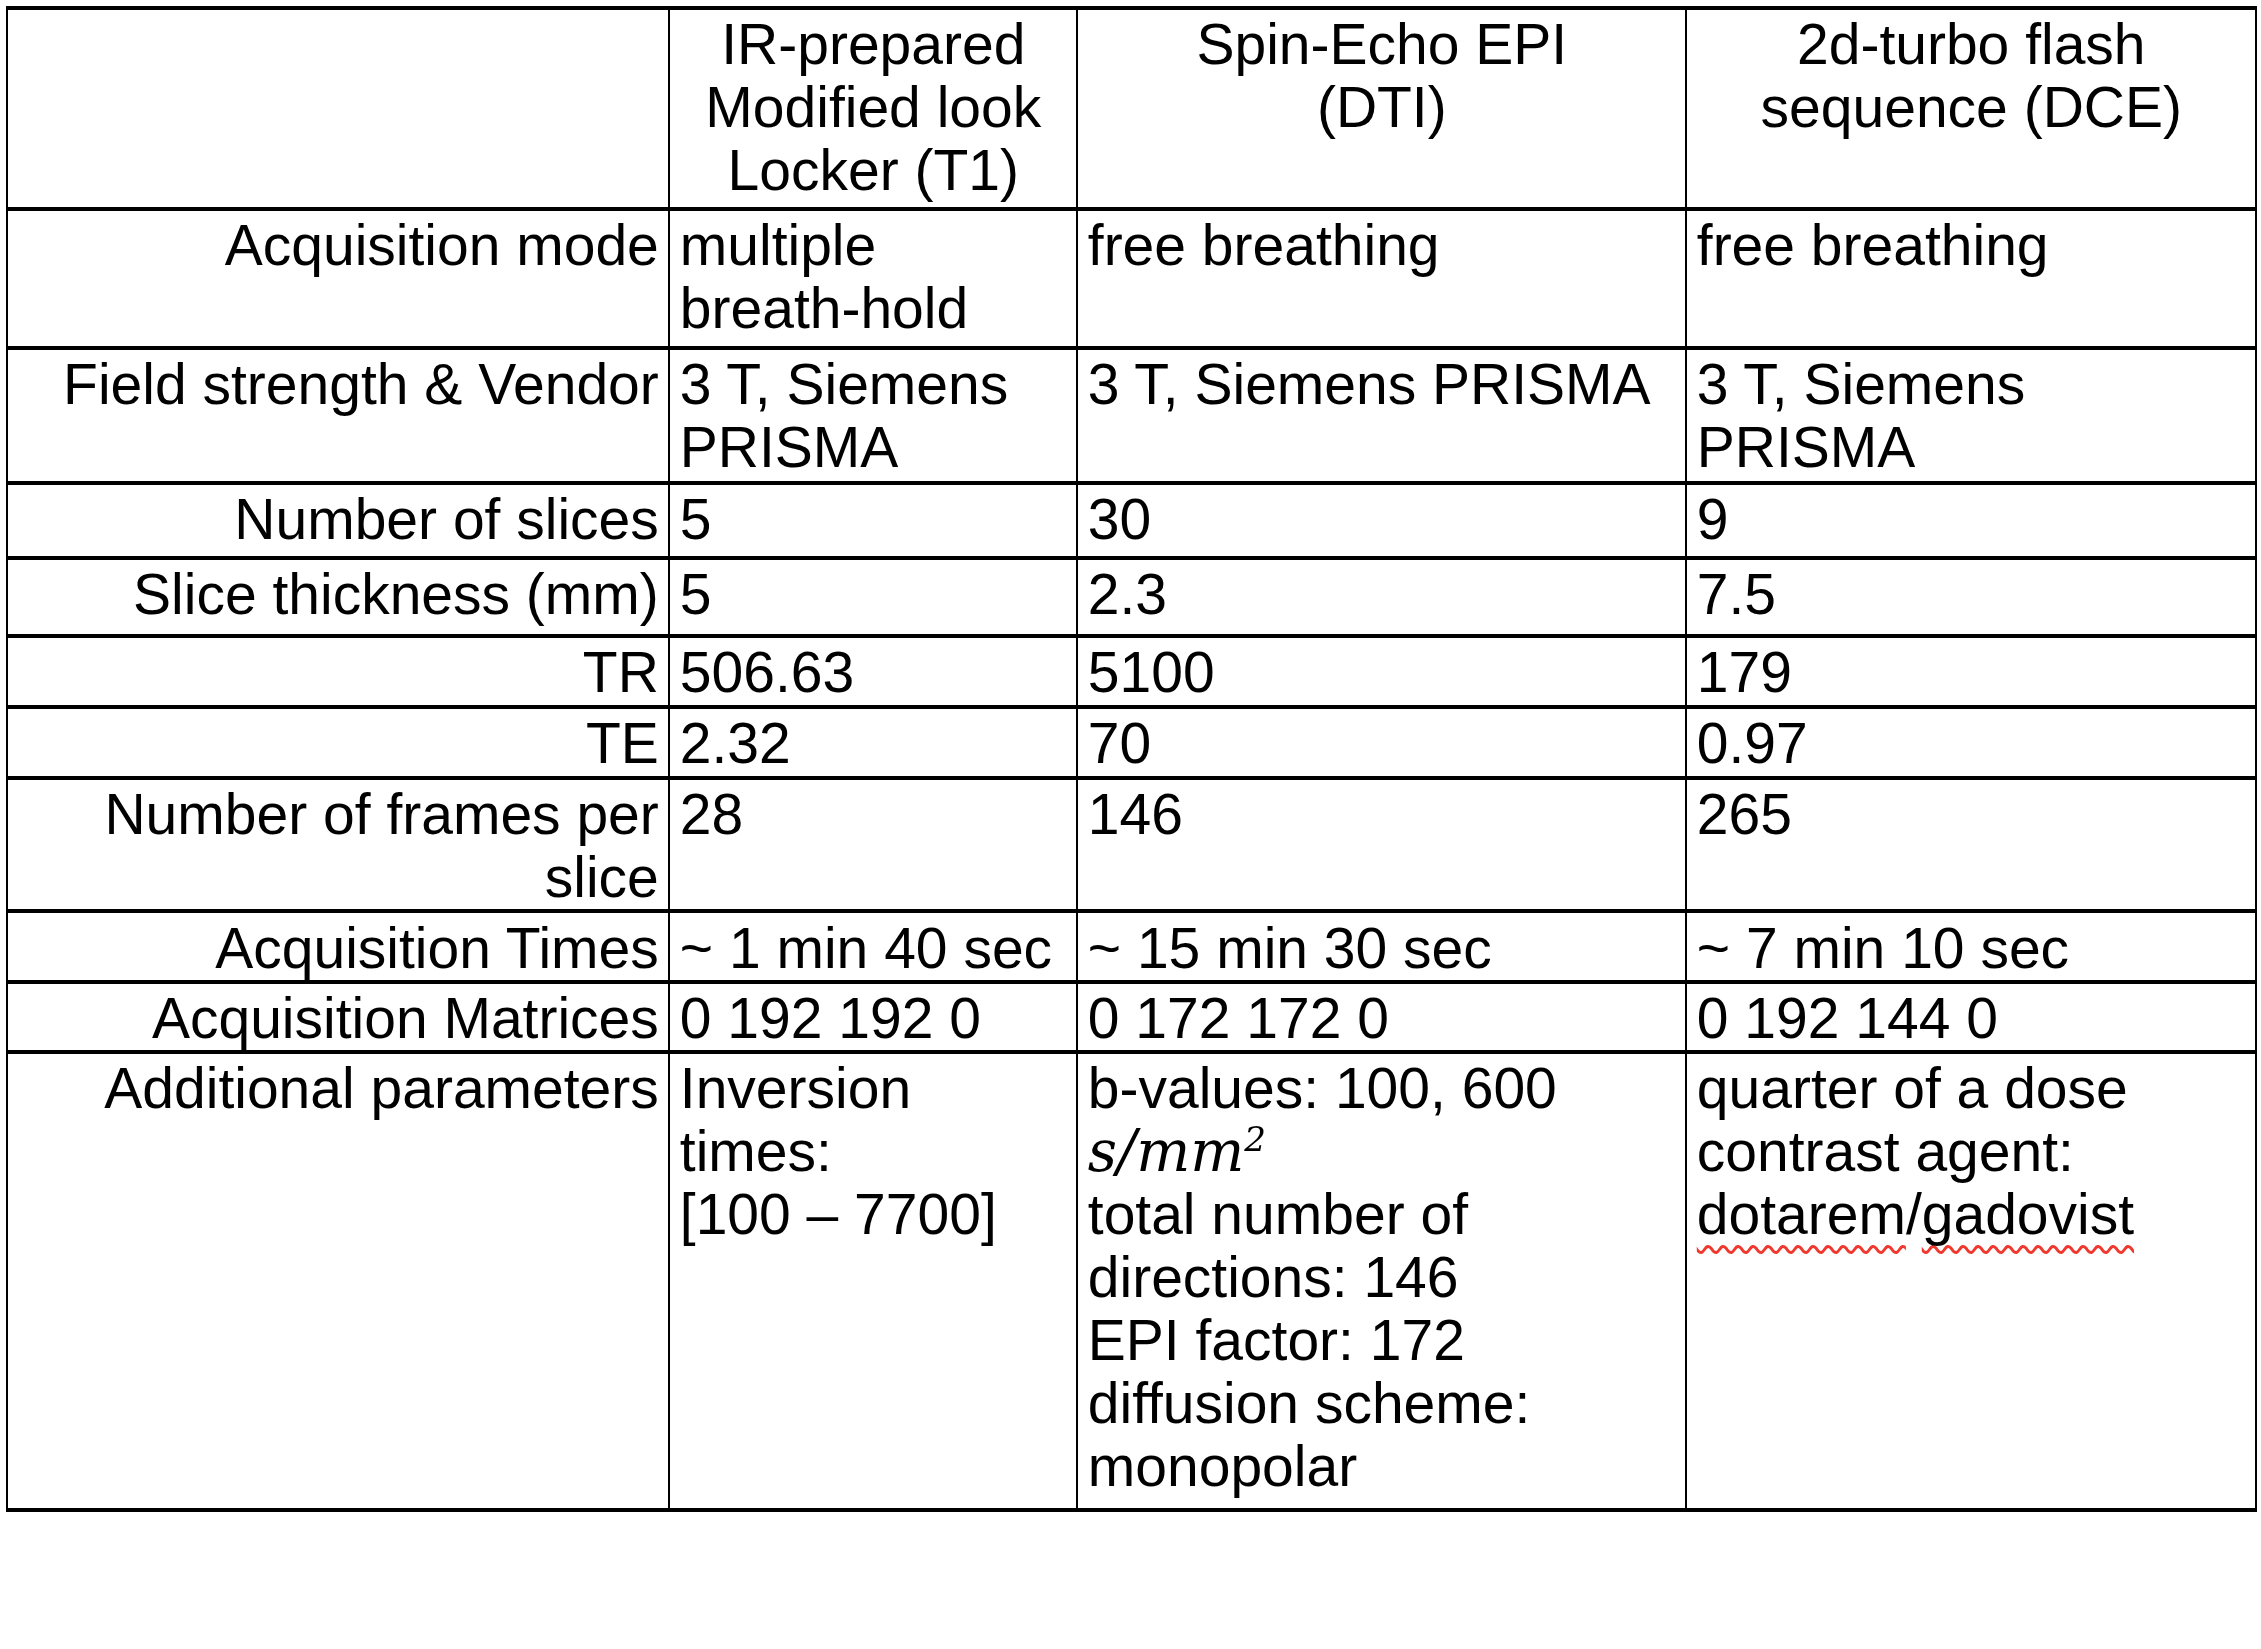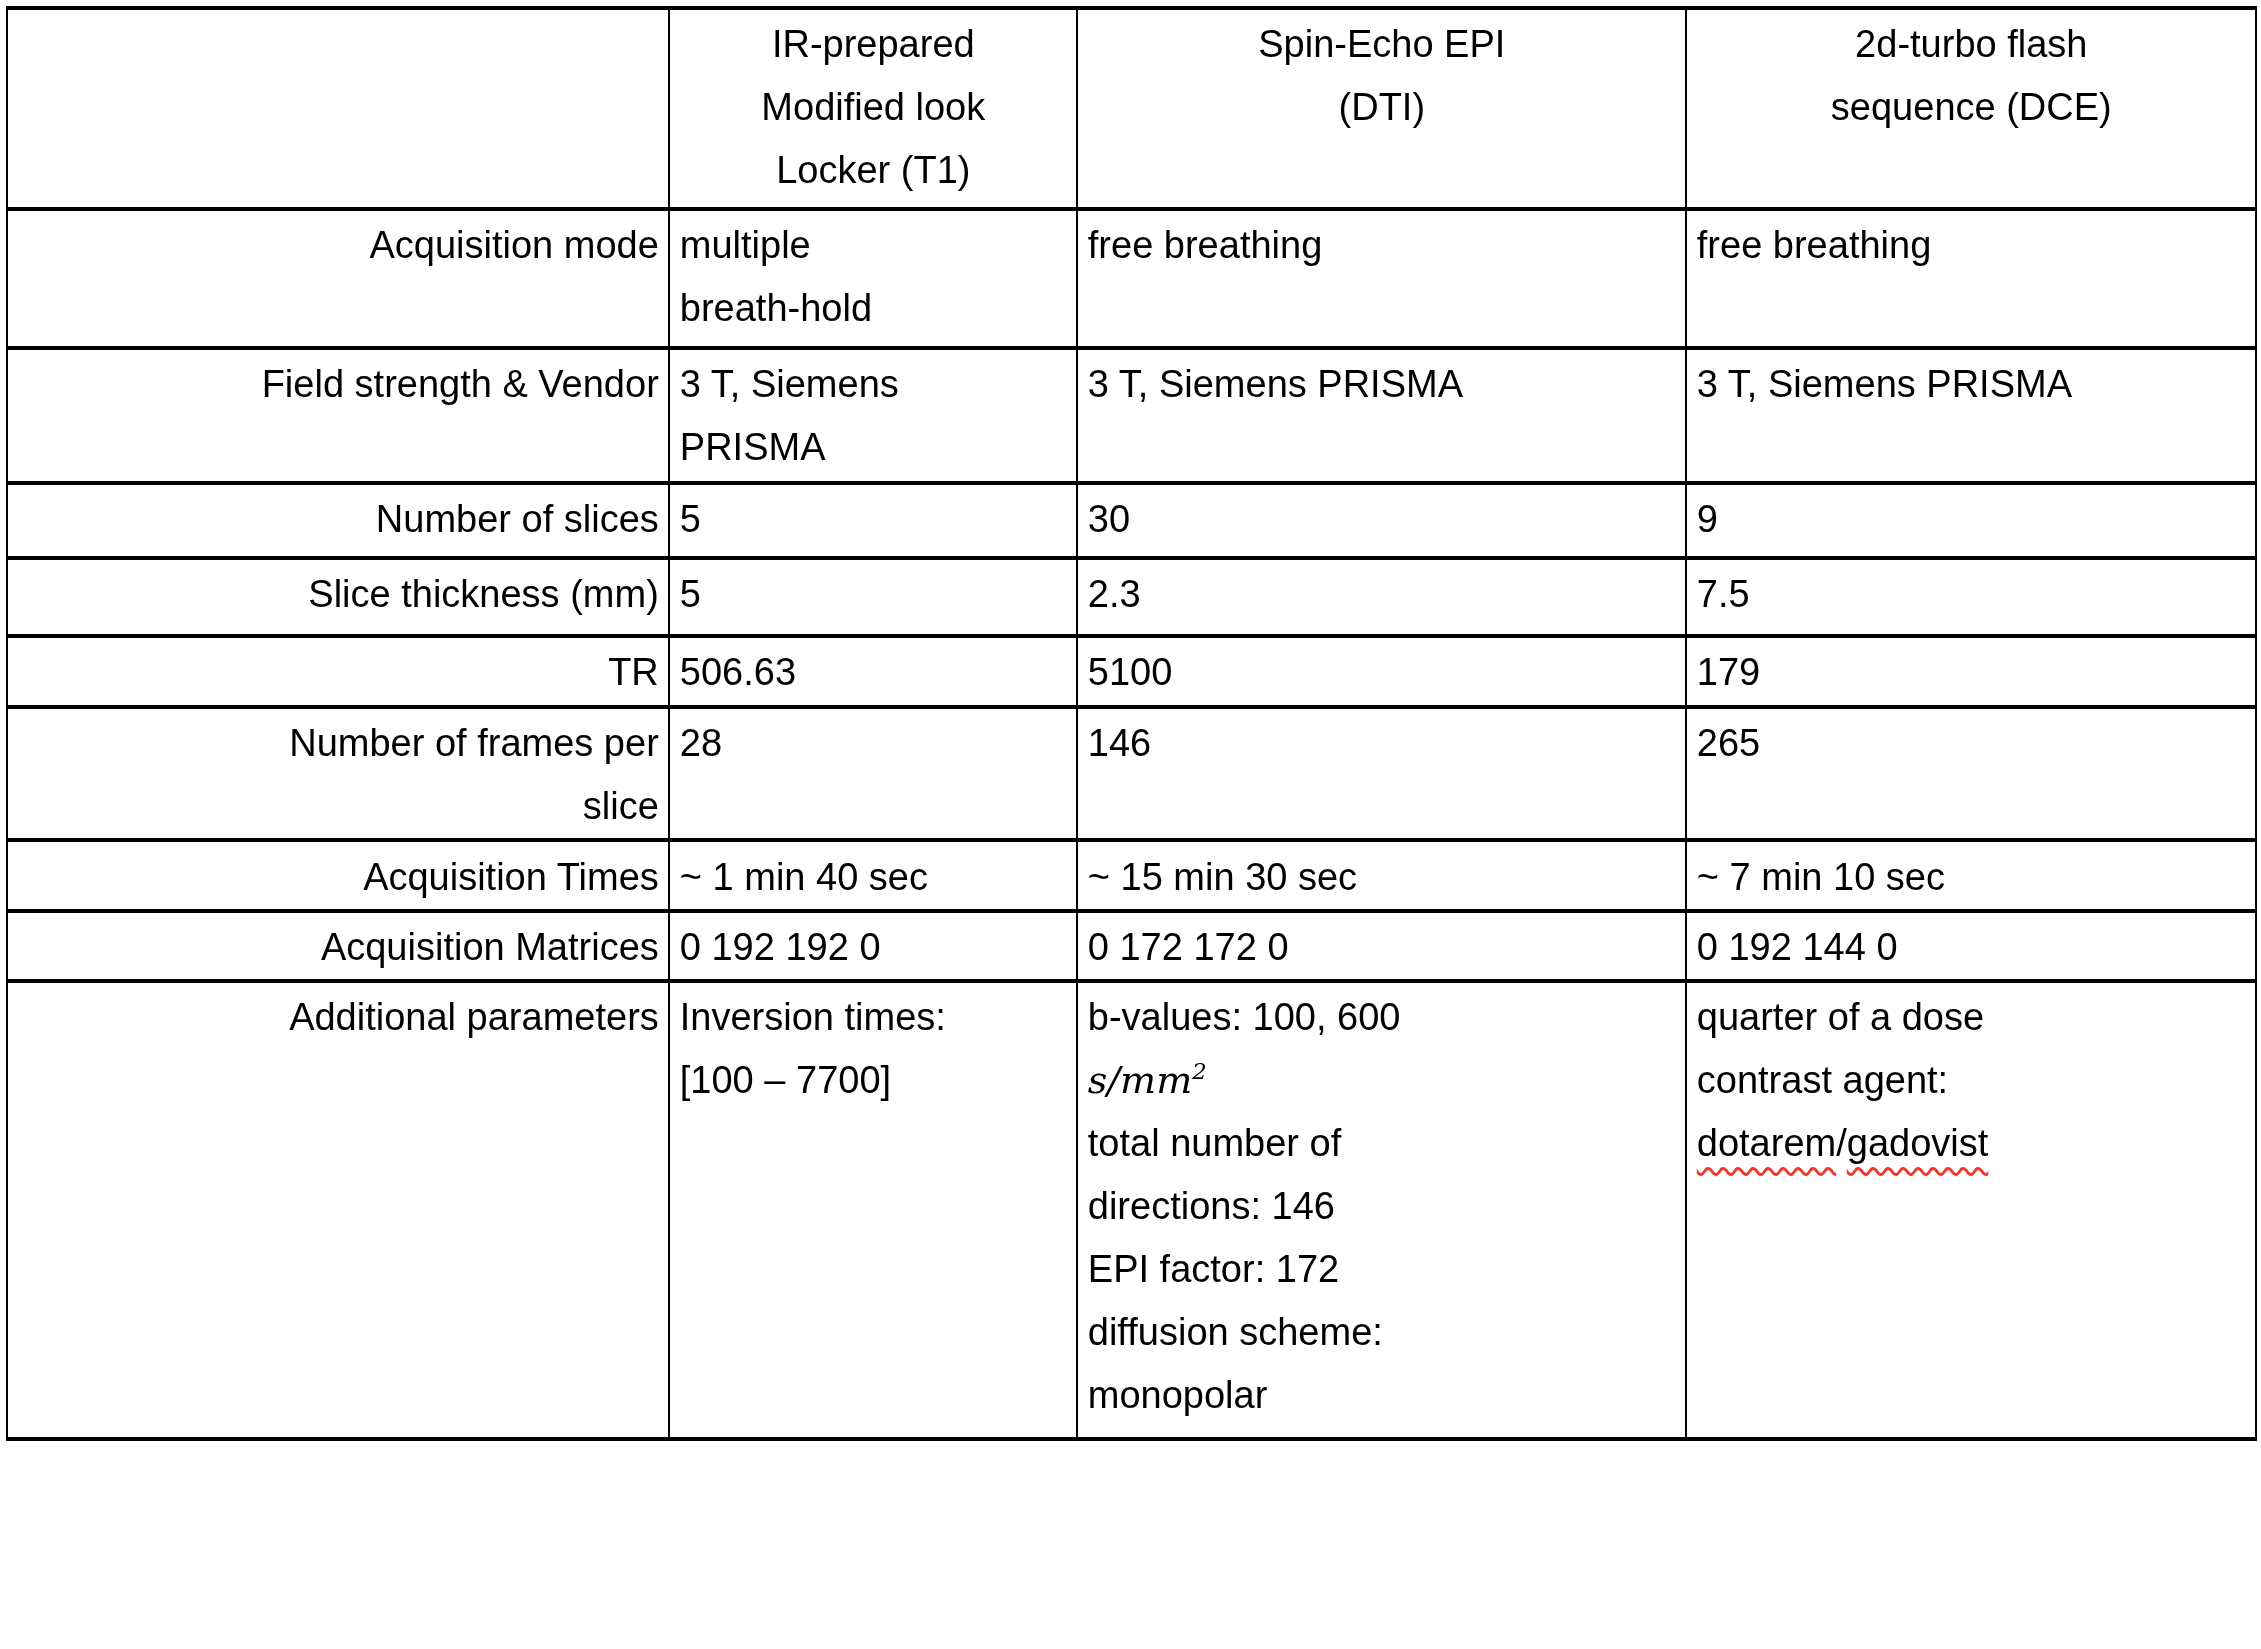--- a/index.html
+++ b/index.html
@@ -20,21 +20,21 @@
     border-collapse: collapse;
     table-layout: fixed;
     width: 2249px;
   }
   table.params th, table.params td {
     border: 2.4px solid #000000;
     border-top-width: 4.8px;
     border-bottom-width: 4.8px;
     vertical-align: top;
     padding: 3.2px 9.5px 0 9.5px;
-    font-size: 38px;
+    font-size: 57px;
     line-height: 63px;
     font-weight: 400;
     overflow: hidden;
   }
   .lbl {
     text-align: right;
     font-weight: 700;
     padding-left: 20.6px;
   }
   .hdr {
@@ -128,20 +128,26 @@
 
 
 
   <tr style="height:71px">
     <td class="lbl">TR</td>
     <td class="val">506.63</td>
     <td class="val">5100</td>
     <td class="val">179</td>
   </tr>
 
+  <tr style="height:71px">
+    <td class="lbl">TE</td>
+    <td class="val">2.32</td>
+    <td class="val">70</td>
+    <td class="val">0.97</td>
+  </tr>
 
   <tr style="height:128px">
     <td class="lbl">
       <div>Number of frames per</div>
       <div>slice</div>
     </td>
     <td class="val">28</td>
     <td class="val">146</td>
     <td class="val">265</td>
   </tr>

